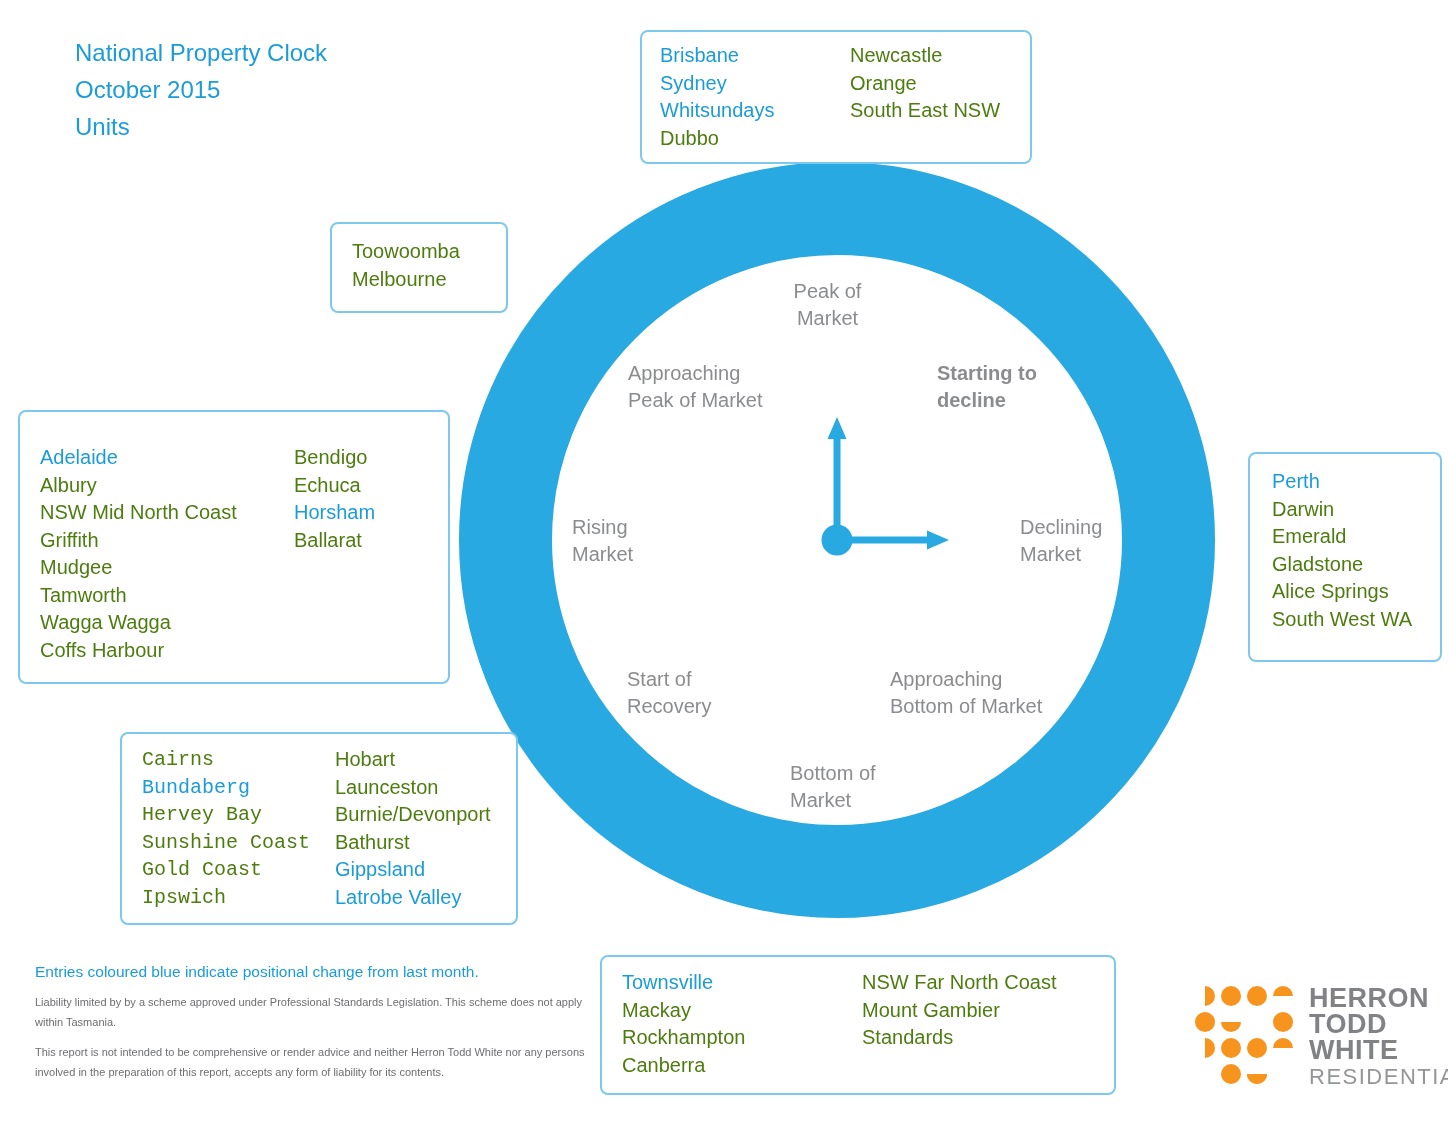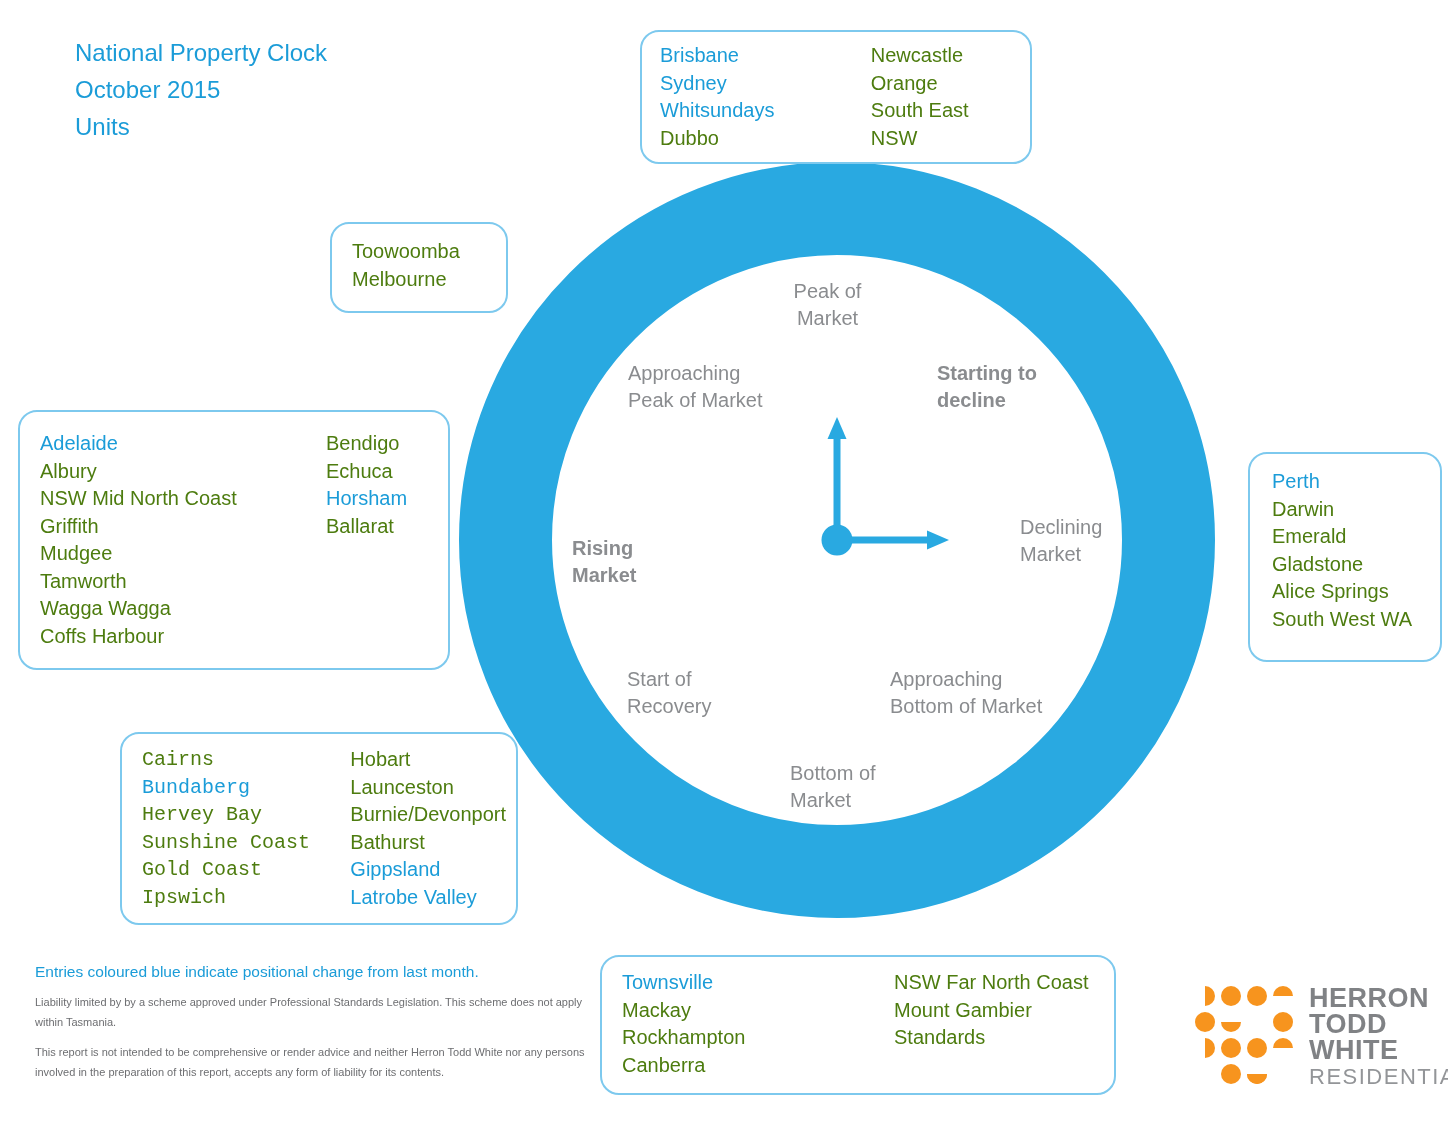--- a/index.html
+++ b/index.html
@@ -48,27 +48,26 @@
   }
 
   .clock-hands { position: absolute; z-index: 2; }
 
   
   .city-box {
     position: absolute;
     display: flex;
     background: #ffffff;
     border: 2px solid #7dc9ee;
-    border-radius: 19px;
+    border-radius: 8px;
     padding: 10px 18px;
     font-size: 20px;
     line-height: 27.5px;
     color: #85878b;
     z-index: 3;
-    gap: 32px;
   }
   .city-box .col { display: block; }
   .city { color: #4d7c0f; }
   .city.blue { color: #1b9cd8; }
 
   
   .notes {
     position: absolute;
     left: 35px;
     top: 962px;
@@ -133,21 +132,21 @@
     <polygon points="949,540 927,530.5 927,549.5" fill="#29a9e1"></polygon>
     <circle cx="837" cy="540" r="15.5" fill="#29a9e1"></circle>
   </svg>
 
   <div class="clock-label pre" style="left:770px; top:278px; width:115px; text-align:center;">Peak of
 Market</div>
   <div class="clock-label pre" style="left:628px; top:360px;">Approaching
 Peak of Market</div>
   <div class="clock-label pre" style="left:937px; top:360px;font-weight:bold;">Starting to
 decline</div>
-  <div class="clock-label pre" style="left:572px; top:535px;font-weight:bold;">Rising
+  <div class="clock-label pre" style="left:572px; top:514px;">Rising
 Market</div>
   <div class="clock-label pre" style="left:1020px; top:514px;">Declining
 Market</div>
   <div class="clock-label pre" style="left:627px; top:666px;">Start of
 Recovery</div>
   <div class="clock-label pre" style="left:890px; top:666px;">Approaching
 Bottom of Market</div>
   <div class="clock-label pre" style="left:790px; top:760px;">Bottom of
 Market</div>
 
@@ -165,21 +164,21 @@
       </div>
   </div>
 
   <div class="city-box" style="left:330px; top:222px; width:178px; padding:14px 18px 18px 20px;">
     <div class="col">
         <div class="city">Toowoomba</div>
         <div class="city">Melbourne</div>
       </div>
   </div>
 
-  <div class="city-box" style="left:18px; top:410px; width:432px; padding:18px 18px 18px 20px;">
+  <div class="city-box" style="left:18px; top:410px; width:432px; padding:32px 18px 18px 20px;">
     <div class="col" style="width:254px;">
         <div class="city blue">Adelaide</div>
         <div class="city">Albury</div>
         <div class="city">NSW Mid North Coast</div>
         <div class="city">Griffith</div>
         <div class="city">Mudgee</div>
         <div class="city">Tamworth</div>
         <div class="city">Wagga Wagga</div>
         <div class="city">Coffs Harbour</div>
       </div>

